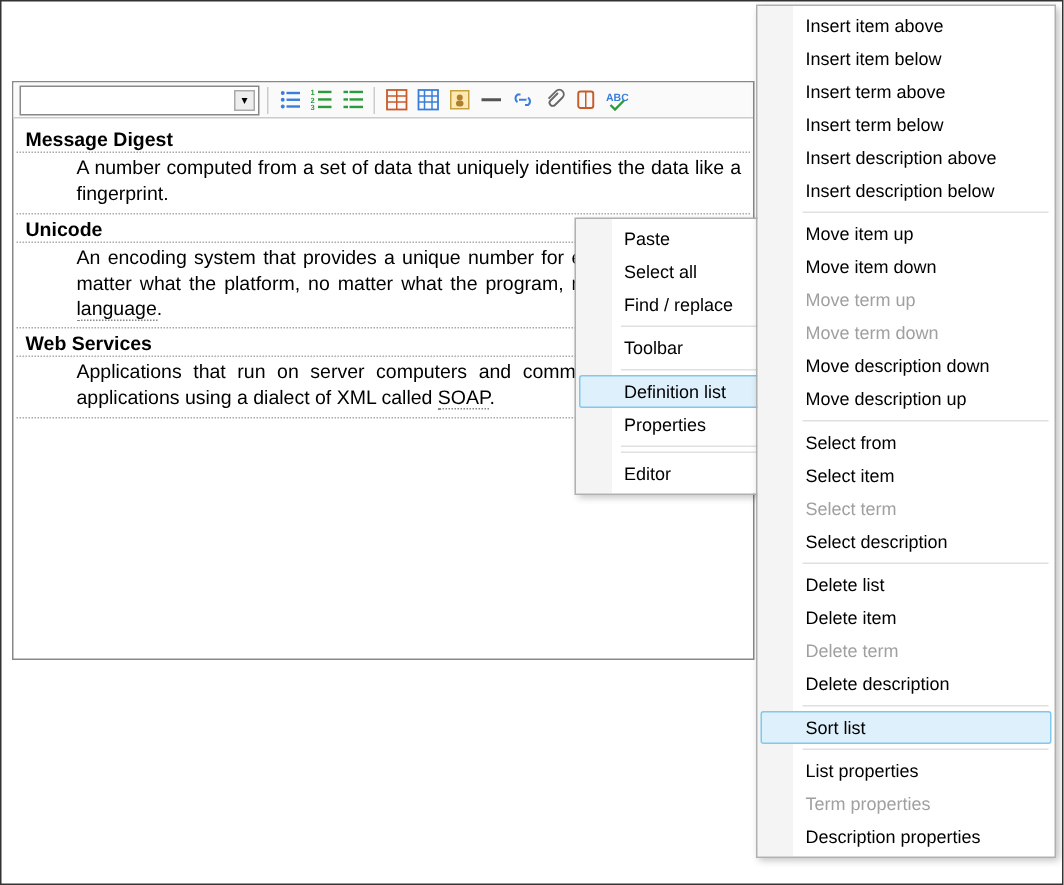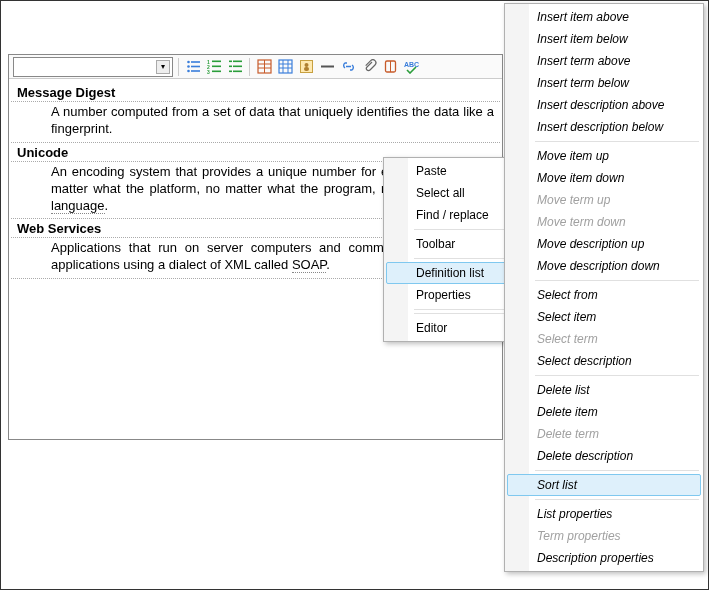--- a/index.html
+++ b/index.html
@@ -92,22 +92,22 @@
   .menu .mi.hl { background: #def0fb; border: 1px solid #7fc8ef; padding: 3px 27px 3px 29px; border-radius: 2px; }
   .menu .sep { height:1px; background:#e0e0e0; margin:3px 2px 3px 28px; }
   .menu .sub::after {
     content: "▸";
     position: absolute;
     right: 8px;
     top: 4px;
     font-size: 10px;
     color: #555;
   }
-  #context-menu { left: 382px; top: 156px; width: 160px; }
-  #submenu { left: 503px; top: 2px; width: 200px; font-style: italic; }
+  #context-menu { left: 382px; top: 144px; width: 160px; }
+  #submenu { left: 503px; top: 2px; width: 200px; }
   
   .ic { width:15px; height:15px; }
 </style>
 </head>
 <body>
 
 <div class="workspace">
   <div class="toolbar">
     <div class="combo">
       <span></span>
@@ -225,22 +225,22 @@
     <div class="mi">Insert item below</div>
     <div class="mi">Insert term above</div>
     <div class="mi">Insert term below</div>
     <div class="mi">Insert description above</div>
     <div class="mi">Insert description below</div>
     <div class="sep"></div>
     <div class="mi">Move item up</div>
     <div class="mi">Move item down</div>
     <div class="mi disabled">Move term up</div>
     <div class="mi disabled">Move term down</div>
+    <div class="mi">Move description down</div>
     <div class="mi">Move description up</div>
-    <div class="mi">Move description down</div>
     <div class="sep"></div>
     <div class="mi">Select from</div>
     <div class="mi">Select item</div>
     <div class="mi disabled">Select term</div>
     <div class="mi">Select description</div>
     <div class="sep"></div>
     <div class="mi">Delete list</div>
     <div class="mi">Delete item</div>
     <div class="mi disabled">Delete term</div>
     <div class="mi">Delete description</div>

